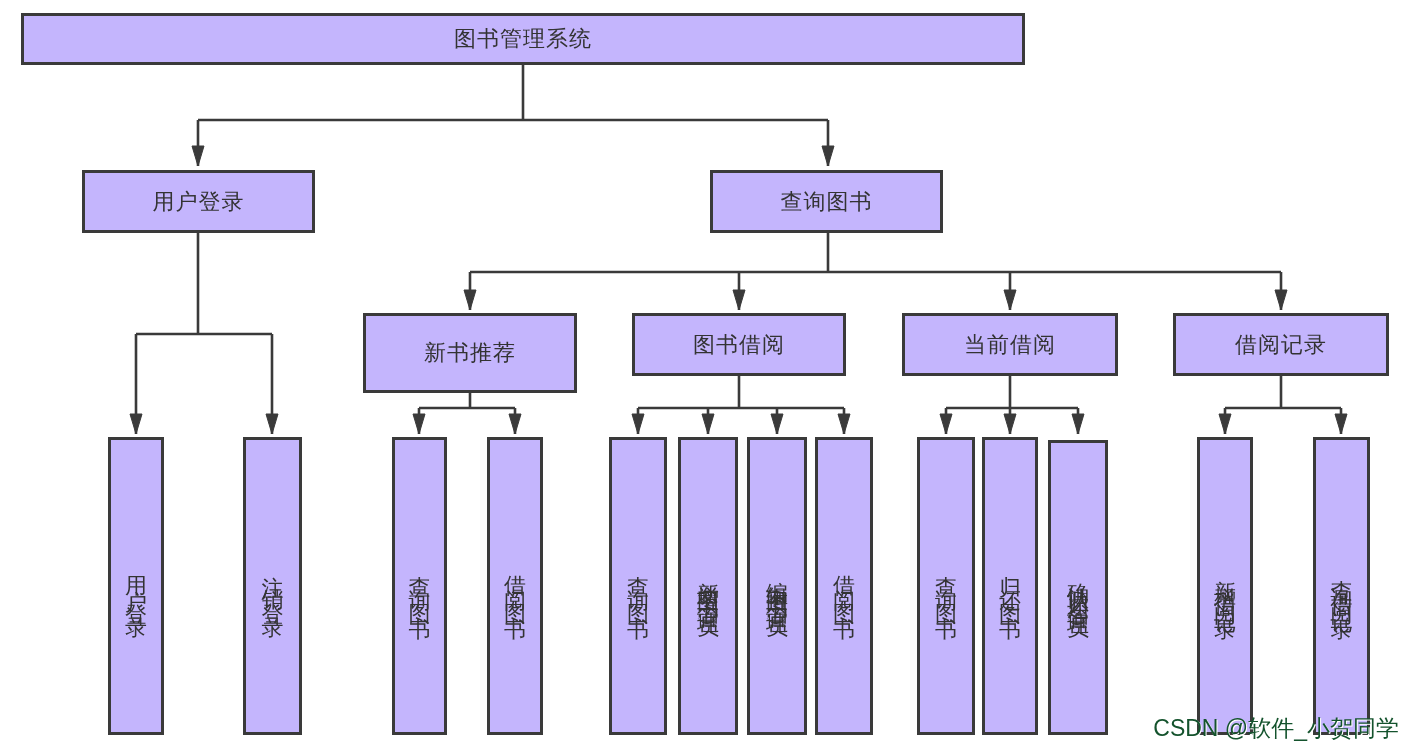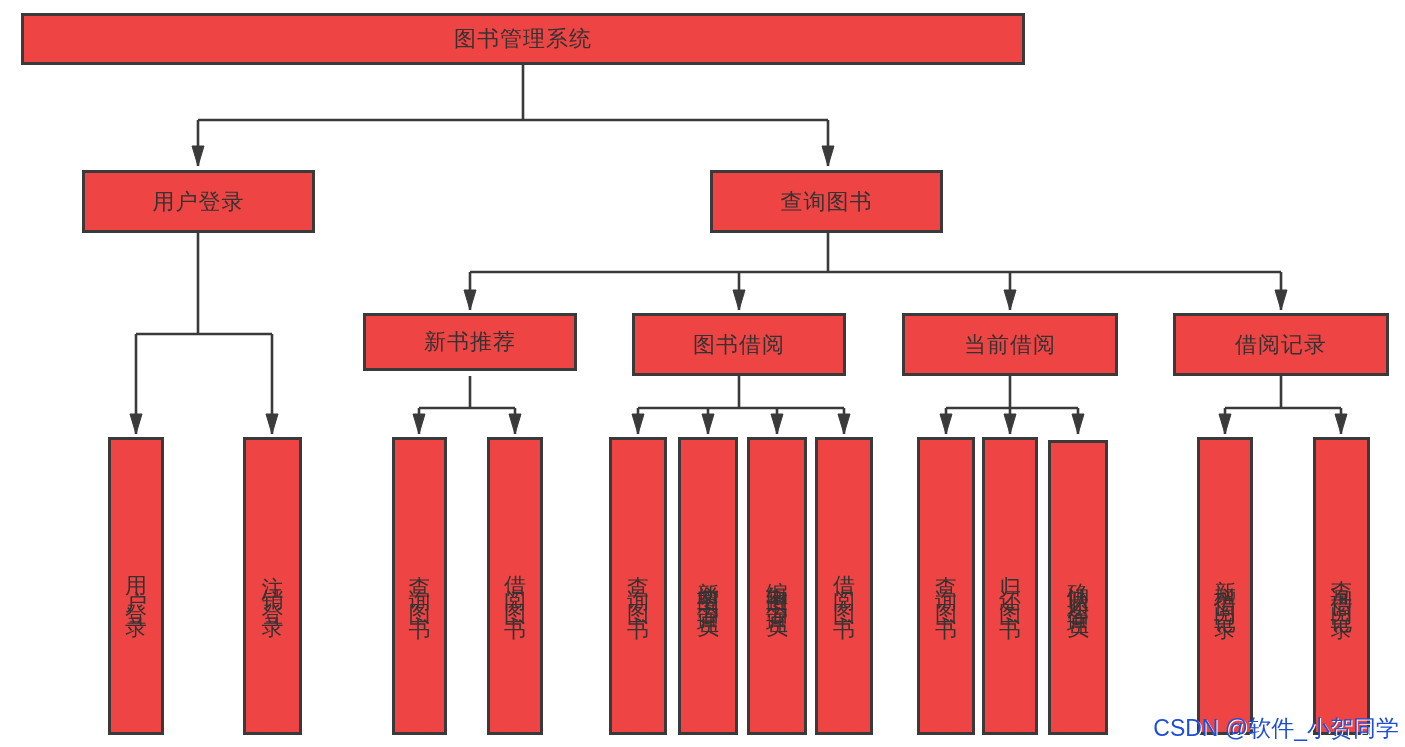--- a/index.html
+++ b/index.html
@@ -12,41 +12,41 @@
   }
   .connectors {
     position:absolute; left:0; top:0;
     pointer-events:none;
   }
   .ln { fill:none; stroke:#3a3a3a; stroke-width:2.6; }
   .box {
     position:absolute;
     box-sizing:border-box;
     border:3px solid #3a3a3a;
-    background:#ef4444;
+    background:#c4b5fd;
     display:flex;
     align-items:center;
     justify-content:center;
     color:#333333;
     font-size:22px;
     line-height:1;
   }
   .hbox span { letter-spacing:1px; white-space:nowrap; }
   .vbox span {
     writing-mode:vertical-rl;
     letter-spacing:14px;
     white-space:nowrap;
   }
   .vbox.ls-mid span  { letter-spacing:8px; }
   .vbox.ls-tight span{ letter-spacing:5px; }
   .watermark {
     position:absolute;
     right:6px; bottom:3px;
     font-size:23px;
-    color:#1d4ed8;
+    color:#14532d;
     text-shadow:1px 1px 0 #ffffff;
     white-space:nowrap;
   }
 </style>
 </head>
 <body>
 
 <div class="canvas">
 
   <svg class="connectors" width="1405" height="747" viewBox="0 0 1405 747">
@@ -101,21 +101,21 @@
     <span>图书管理系统</span>
   </div>
 
   <div class="box hbox" style="left:82px; top:170px; width:233px; height:63px;">
     <span>用户登录</span>
   </div>
   <div class="box hbox" style="left:710px; top:170px; width:233px; height:63px;">
     <span>查询图书</span>
   </div>
 
-  <div class="box hbox" style="left:363px; top:313px; width:214px; height:58px;">
+  <div class="box hbox" style="left:363px; top:313px; width:214px; height:80px;">
     <span>新书推荐</span>
   </div>
   <div class="box hbox" style="left:902px; top:313px; width:216px; height:63px;">
     <span>当前借阅</span>
   </div>
   <div class="box hbox" style="left:632px; top:313px; width:214px; height:63px;">
     <span>图书借阅</span>
   </div>
   <div class="box hbox" style="left:1173px; top:313px; width:216px; height:63px;">
     <span>借阅记录</span>

